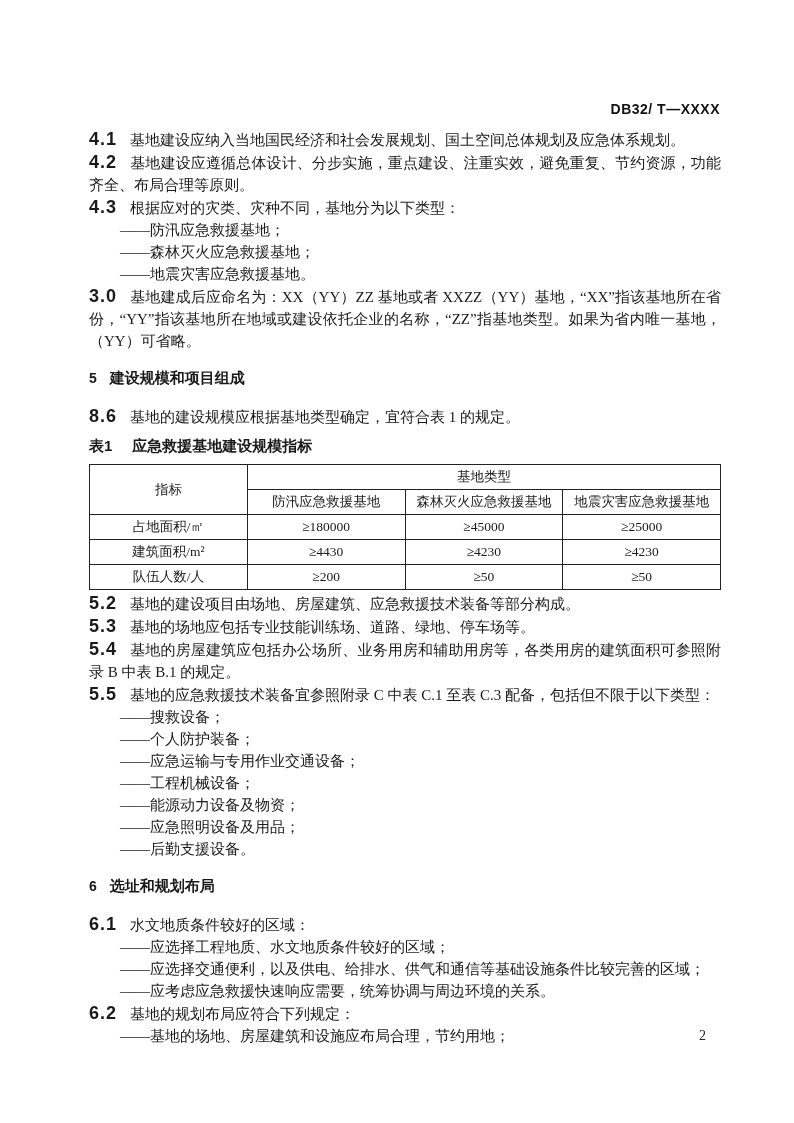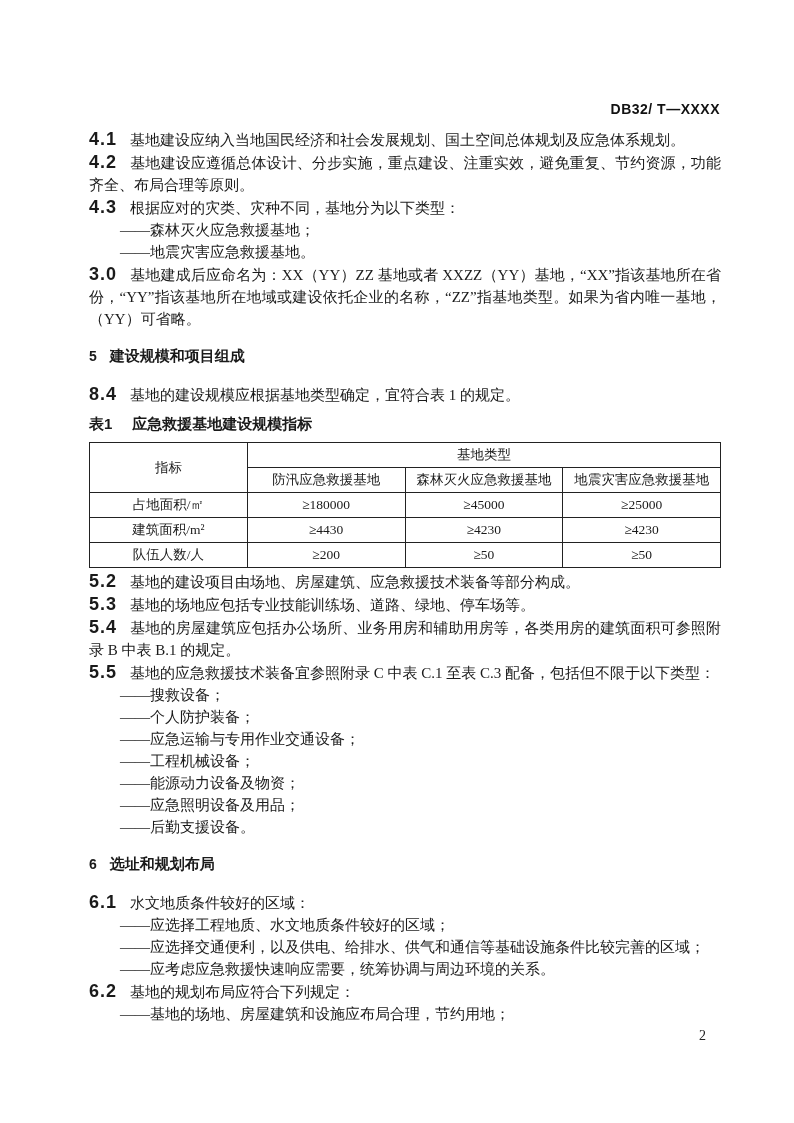--- a/index.html
+++ b/index.html
@@ -94,28 +94,29 @@
   <div class="doc-header">
     <span>DB32/ T—XXXX</span>
   </div>
 
   <div class="content">
 
     <p class="clause"><span class="cnum">4.1</span><span>基地建设应纳入当地国民经济和社会发展规划、国土空间总体规划及应急体系规划。</span></p>
     <p class="clause"><span class="cnum">4.2</span><span>基地建设应遵循总体设计、分步实施，重点建设、注重实效，避免重复、节约资源，功能齐全、布局合理等原则。</span></p>
     <p class="clause"><span class="cnum">4.3</span><span>根据应对的灾类、灾种不同，基地分为以下类型：</span></p>
 
+    <p class="dash-item">——防汛应急救援基地；</p>
     <p class="dash-item">——森林灭火应急救援基地；</p>
     <p class="dash-item">——地震灾害应急救援基地。</p>
 
     <p class="clause"><span class="cnum">3.0</span><span>基地建成后应命名为：XX（YY）ZZ 基地或者 XXZZ（YY）基地，“XX”指该基地所在省份，“YY”指该基地所在地域或建设依托企业的名称，“ZZ”指基地类型。如果为省内唯一基地，（YY）可省略。</span></p>
 
     <p class="sec-heading"><span class="cnum">5</span><span>建设规模和项目组成</span></p>
 
-    <p class="clause"><span class="cnum">8.4</span><span>基地的建设规模应根据基地类型确定，宜符合表 1 的规定。</span></p>
+    <p class="clause"><span class="cnum">8.6</span><span>基地的建设规模应根据基地类型确定，宜符合表 1 的规定。</span></p>
 
     <p class="table-caption"><span class="caption-label">表1</span><span>应急救援基地建设规模指标</span></p>
 
     <table class="scale-table">
       <colgroup>
         <col style="width:25%">
           <col style="width:25%">
           <col style="width:25%">
           <col style="width:25%">
       </colgroup>

